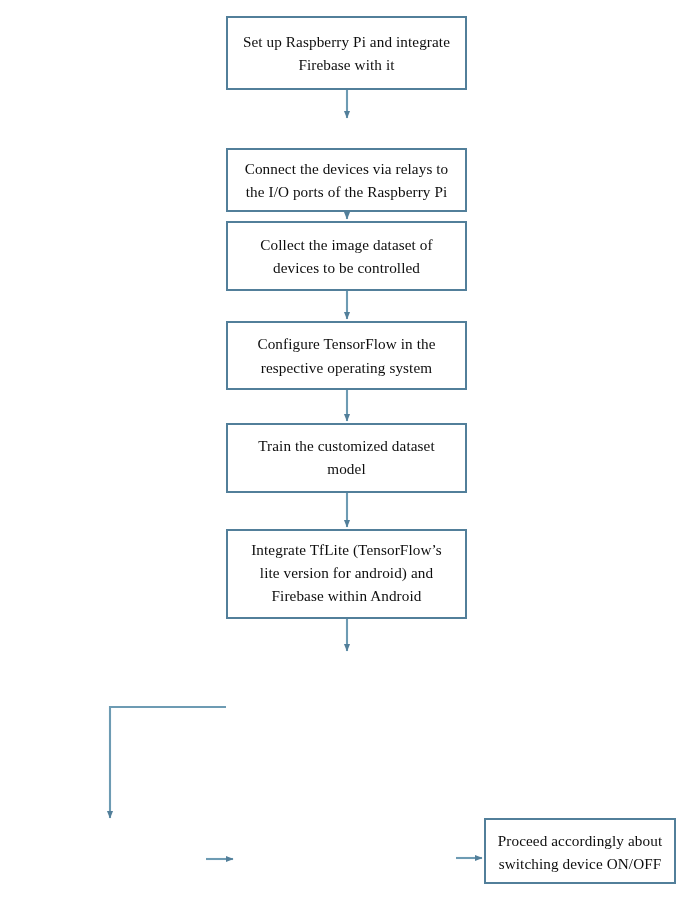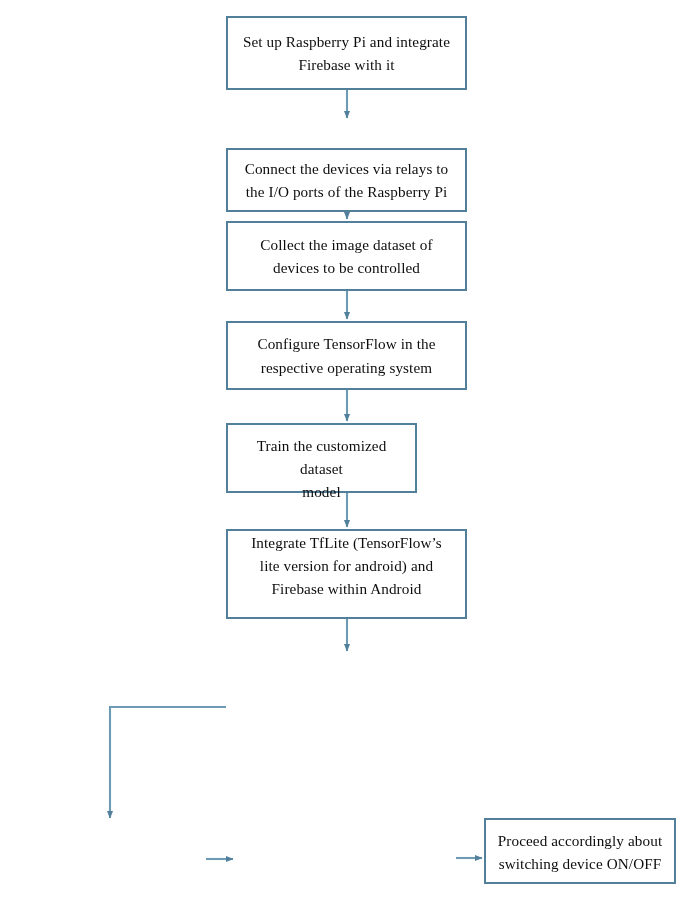--- a/index.html
+++ b/index.html
@@ -38,21 +38,21 @@
     width: 100%;
     white-space: pre-line;
   }
   
   .node.top-text {
     align-items: flex-start;
     padding-top: 9px;
   }
   .node.top-text-lg {
     align-items: flex-start;
-    padding-top: 0;
+    padding-top: 7px;
   }
   svg.edges {
     position: absolute;
     left: 0;
     top: 0;
     width: 695px;
     height: 912px;
     pointer-events: none;
   }
 </style>
@@ -94,21 +94,21 @@
   <div class="node" style="left:226px; top:221px; width:241px; height:70px;">
     <span class="label">Collect the image dataset of
 devices to be controlled</span>
   </div>
 
   <div class="node" style="left:226px; top:321px; width:241px; height:69px;">
     <span class="label">Configure TensorFlow in the
 respective operating system</span>
   </div>
 
-  <div class="node top-text" style="left:226px; top:423px; width:191px; height:70px;">
+  <div class="node top-text" style="left:226px; top:423px; width:241px; height:70px;">
     <span class="label">Train the customized dataset
 model</span>
   </div>
 
   <div class="node top-text-lg" style="left:226px; top:529px; width:241px; height:90px;">
     <span class="label">Integrate TfLite (TensorFlow’s
 lite version for android) and
 Firebase within Android</span>
   </div>
 

